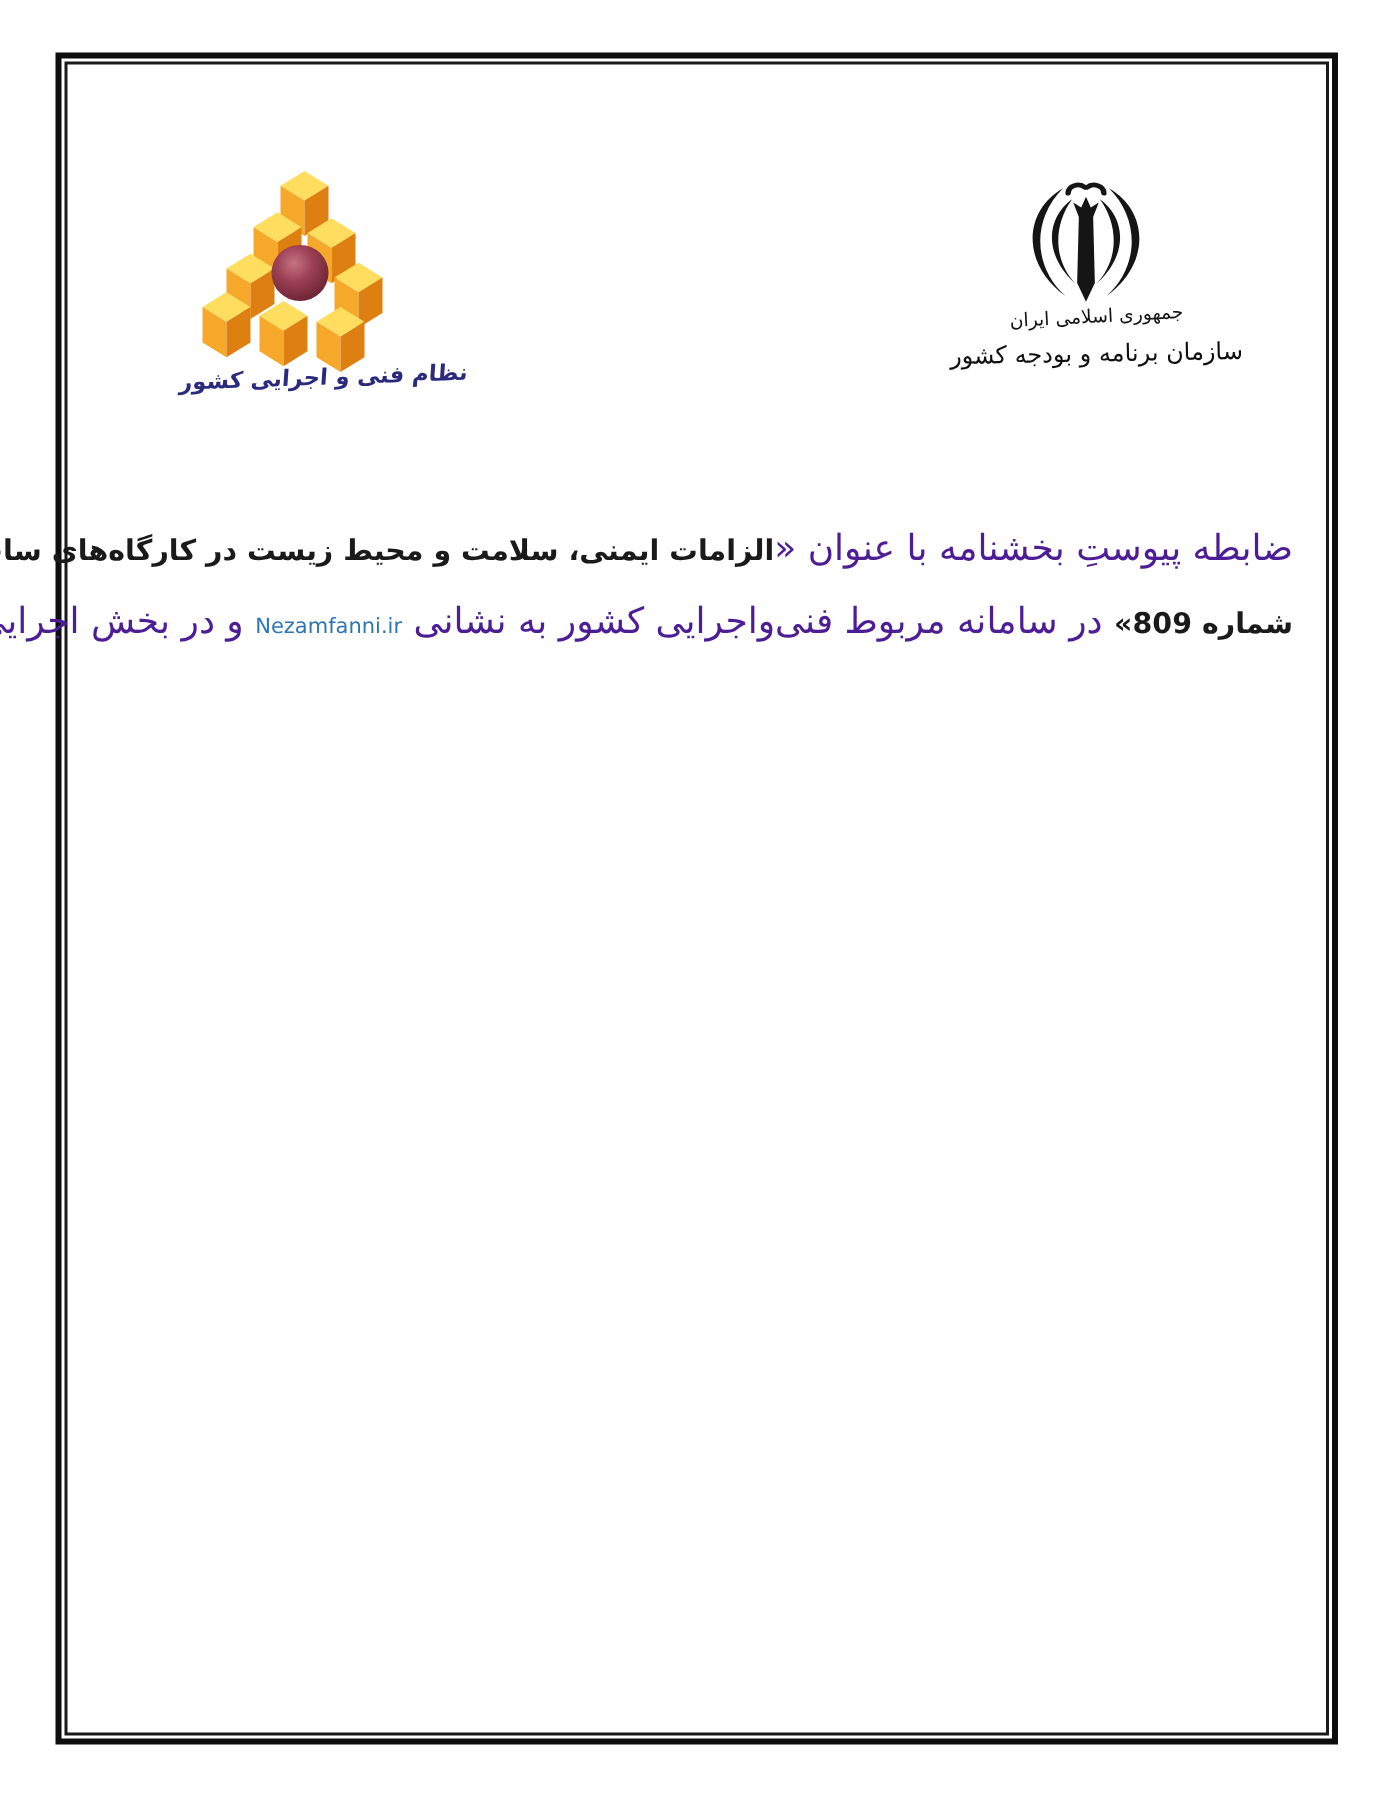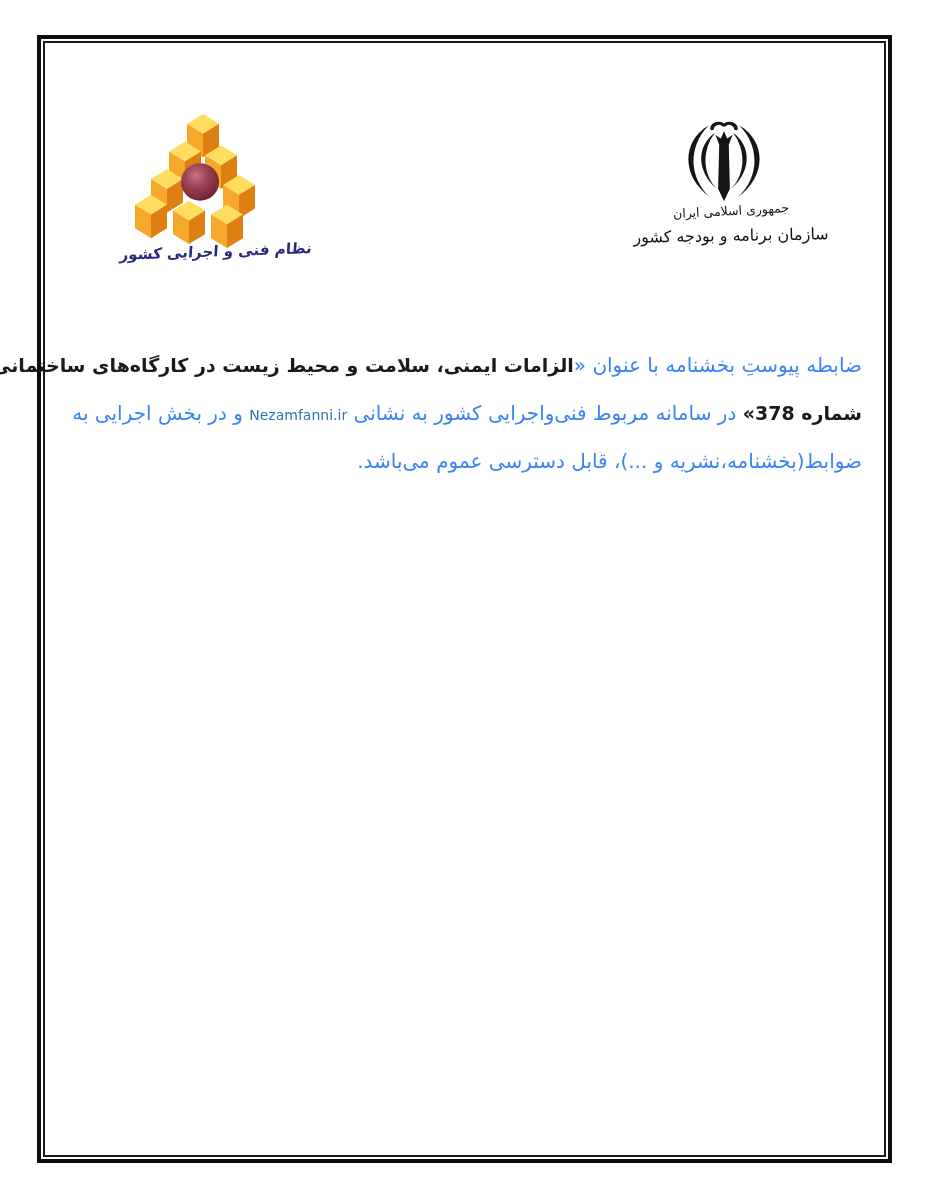--- a/index.html
+++ b/index.html
@@ -33,21 +33,21 @@
     font-size:16px;color:#101010;transform:rotate(-1deg);white-space:nowrap;
   }
   
   .para{
     position:absolute;left:78px;right:65px;top:342px;
     direction:rtl;line-height:46px;
   }
   .pline{white-space:nowrap;}
   .pline-just{text-align:justify;text-align-last:justify;}
   .pline-right{text-align:right;}
-  .reg{font-size:20px;color:#3b82f6;margin-top:36px;}
+  .reg{font-size:24px;color:#4c1d95;margin-top:36px;}
   .bold{font-size:19px;font-weight:700;color:#1a1a1a;}
   .link{font-size:14px;color:#2E75B6;text-decoration:none;}
 </style>
 </head>
 <body>
 
 <div class="page">
 
   <div class="frame-outer">
     <div class="frame-inner"></div>
@@ -117,17 +117,16 @@
         <path d="M -10.5 -31.5 A 5.8 5.8 0 0 1 -0.6 -35.5"></path>
         <path d="M 0.6 -35.5 A 5.8 5.8 0 0 1 10.5 -31.5"></path>
       </g>
     </svg>
   </div>
   <div class="emblem-caption1">جمهوری اسلامی ایران</div>
   <div class="emblem-caption2">سازمان برنامه و بودجه کشور</div>
 
   <div class="para" dir="rtl">
     <div class="pline pline-just"><span class="reg">ضابطه پیوستِ بخشنامه با عنوان «</span><span class="bold">الزامات ایمنی، سلامت و محیط زیست در کارگاه‌های ساختمانی –</span></div>
-    <div class="pline pline-just"><span class="bold">شماره 378»</span><span class="reg"> در سامانه مربوط فنی‌واجرایی کشور به نشانی </span><a href="#" class="link">Nezamfanni.ir</a><span class="reg"> و در بخش اجرایی به</span></div>
-    <div class="pline pline-right"><span class="reg">ضوابط(بخشنامه،نشریه و ...)، قابل دسترسی عموم می‌باشد.</span></div>
+    <div class="pline pline-just"><span class="bold">شماره 809»</span><span class="reg"> در سامانه مربوط فنی‌واجرایی کشور به نشانی </span><a href="#" class="link">Nezamfanni.ir</a><span class="reg"> و در بخش اجرایی به</span></div>
   </div>
 
 </div>
 
 </body></html>

